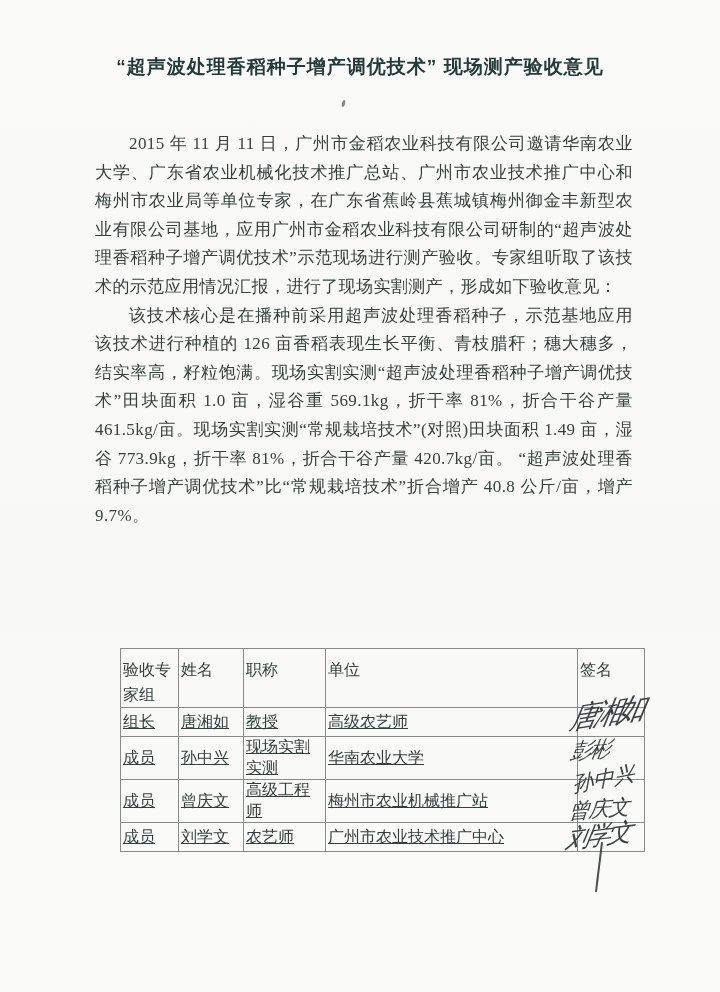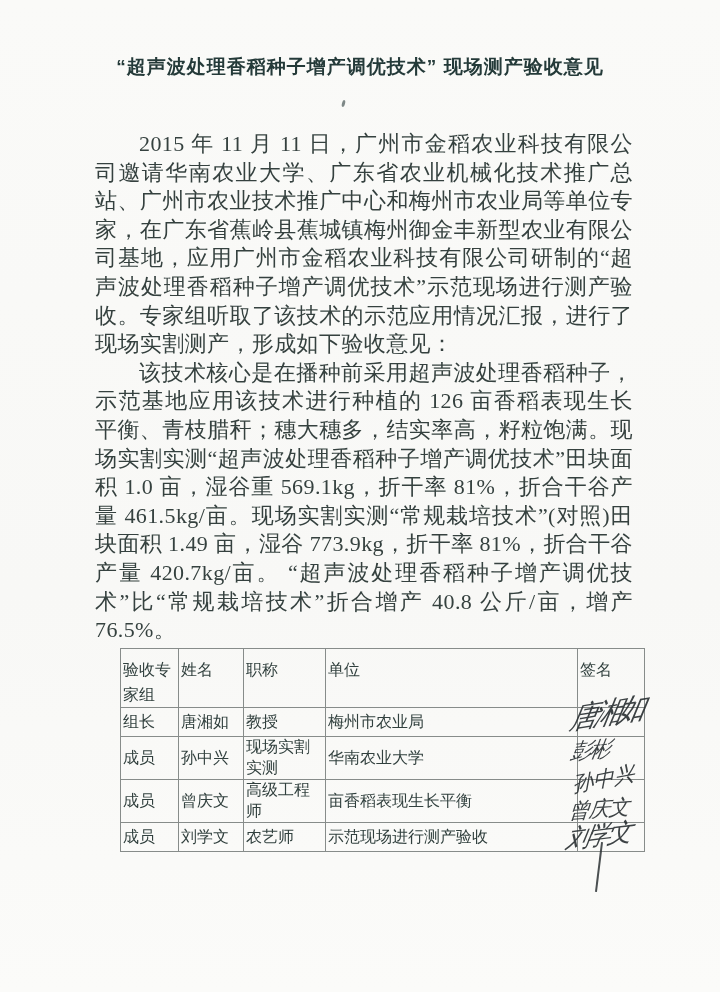--- a/index.html
+++ b/index.html
@@ -29,21 +29,21 @@
     width:3px; height:7px; background:#5f6b6a;
     border-radius:45%; transform:rotate(14deg);
     opacity:.8;
   }
   .content {
     position:absolute;
     left:95px; top:130px; width:538px;
     color:#35413f;
   }
   .content p {
-    font-size:22px;
+    font-size:17px;
     line-height:28.6px;
     text-align:justify;
     text-indent:2em;
     letter-spacing:.4px;
   }
   .table-wrap {
     position:absolute;
     left:120px; top:648px; width:524px;
   }
   table {
@@ -61,21 +61,21 @@
     padding:0 2px;
     font-family:"Liberation Serif", serif;
   }
   thead th {
     height:56px;
     vertical-align:top;
     padding-top:8px;
     line-height:25px;
   }
   thead th.col-group { text-align:left; }
-  tbody td { height:29px; }
+  tbody td { height:29px;text-decoration:underline; }
   td.sig-cell { overflow:visible; }
   
   .sig {
     position:absolute;
     font-family:"DejaVu Sans", sans-serif;
     font-style:italic;
     color:#23292c;
     white-space:nowrap;
     pointer-events:none;
     opacity:.88;
@@ -101,21 +101,21 @@
 </head>
 <body>
 
 <div class="page">
 
   <h1 class="doc-title">“超声波处理香稻种子增产调优技术” 现场测产验收意见</h1>
   <div class="artifact-dot"></div>
 
   <div class="content">
     <p>2015 年 11 月 11 日，广州市金稻农业科技有限公司邀请华南农业大学、广东省农业机械化技术推广总站、广州市农业技术推广中心和梅州市农业局等单位专家，在广东省蕉岭县蕉城镇梅州御金丰新型农业有限公司基地，应用广州市金稻农业科技有限公司研制的“超声波处理香稻种子增产调优技术”示范现场进行测产验收。专家组听取了该技术的示范应用情况汇报，进行了现场实割测产，形成如下验收意见：</p>
-    <p>该技术核心是在播种前采用超声波处理香稻种子，示范基地应用该技术进行种植的 126 亩香稻表现生长平衡、青枝腊秆；穗大穗多，结实率高，籽粒饱满。现场实割实测“超声波处理香稻种子增产调优技术”田块面积 1.0 亩，湿谷重 569.1kg，折干率 81%，折合干谷产量 461.5kg/亩。现场实割实测“常规栽培技术”(对照)田块面积 1.49 亩，湿谷 773.9kg，折干率 81%，折合干谷产量 420.7kg/亩。 “超声波处理香稻种子增产调优技术”比“常规栽培技术”折合增产 40.8 公斤/亩，增产 76.5%。</p>
+    <p>该技术核心是在播种前采用超声波处理香稻种子，示范基地应用该技术进行种植的 126 亩香稻表现生长平衡、青枝腊秆；穗大穗多，结实率高，籽粒饱满。现场实割实测“超声波处理香稻种子增产调优技术”田块面积 1.0 亩，湿谷重 569.1kg，折干率 81%，折合干谷产量 461.5kg/亩。现场实割实测“常规栽培技术”(对照)田块面积 1.49 亩，湿谷 773.9kg，折干率 81%，折合干谷产量 420.7kg/亩。 “超声波处理香稻种子增产调优技术”比“常规栽培技术”折合增产 40.8 公斤/亩，增产 9.7%。</p>
   </div>
 
   <div class="table-wrap">
     <table>
       <colgroup>
         <col style="width:58px">
           <col style="width:65px">
           <col style="width:82px">
           <col style="width:252px">
           <col style="width:67px">
@@ -127,42 +127,42 @@
           <th>职称</th>
           <th>单位</th>
           <th>签名</th>
         </tr>
       </thead>
       <tbody>
         <tr>
           <td>组长</td>
           <td>唐湘如</td>
           <td>教授</td>
-          <td>梅州市农业局</td>
+          <td>高级农艺师</td>
           <td class="sig-cell"></td>
         </tr>
         <tr>
           <td>成员</td>
           <td>孙中兴</td>
           <td>现场实割实测</td>
           <td>华南农业大学</td>
           <td class="sig-cell"></td>
         </tr>
         <tr>
           <td>成员</td>
           <td>曾庆文</td>
           <td>高级工程师</td>
-          <td>亩香稻表现生长平衡</td>
+          <td>梅州市农业机械推广站</td>
           <td class="sig-cell"></td>
         </tr>
         <tr>
           <td>成员</td>
           <td>刘学文</td>
           <td>农艺师</td>
-          <td>示范现场进行测产验收</td>
+          <td>广州市农业技术推广中心</td>
           <td class="sig-cell"></td>
         </tr>
       </tbody>
     </table>
 
     <span class="artifact-comma">，</span>
 
     <div class="sig sig-0">唐湘如</div>
     <div class="sig sig-1">彭彬</div>
     <div class="sig sig-2">孙中兴</div>

